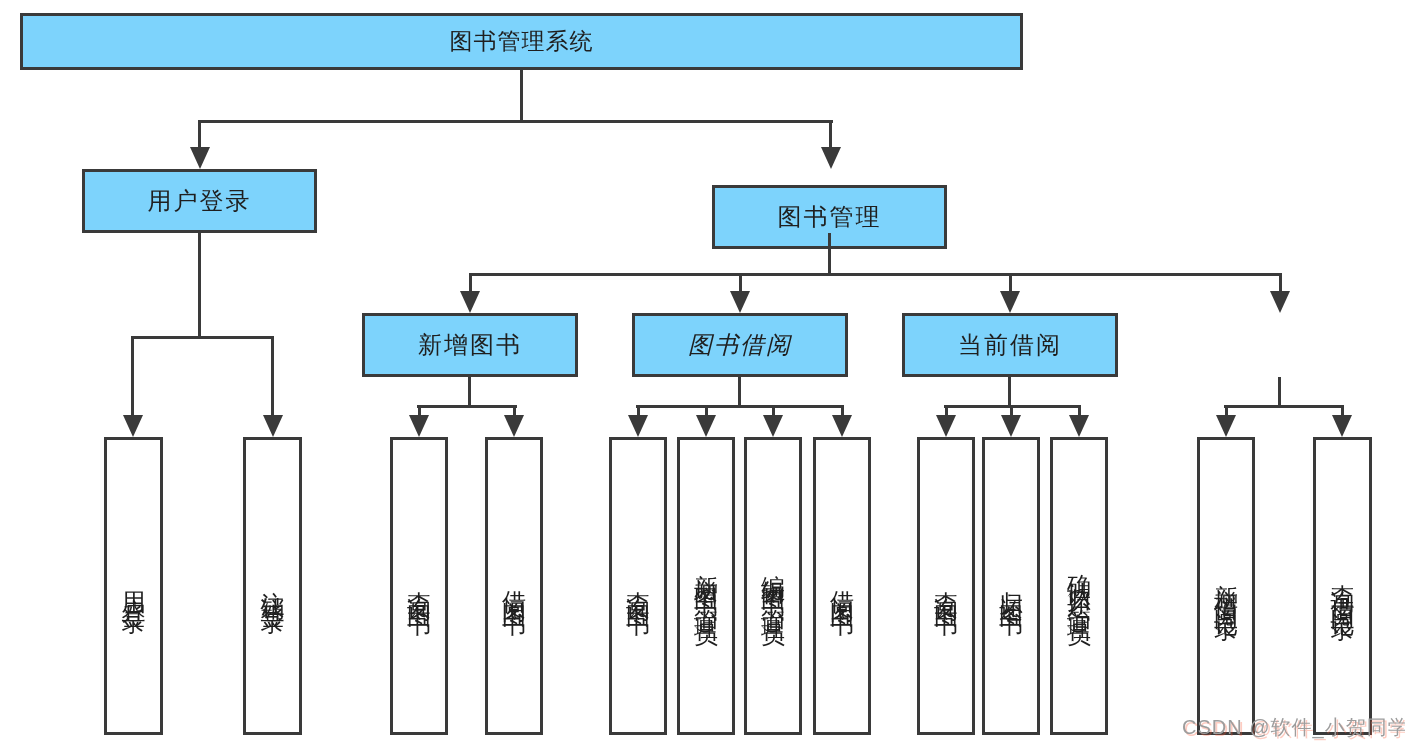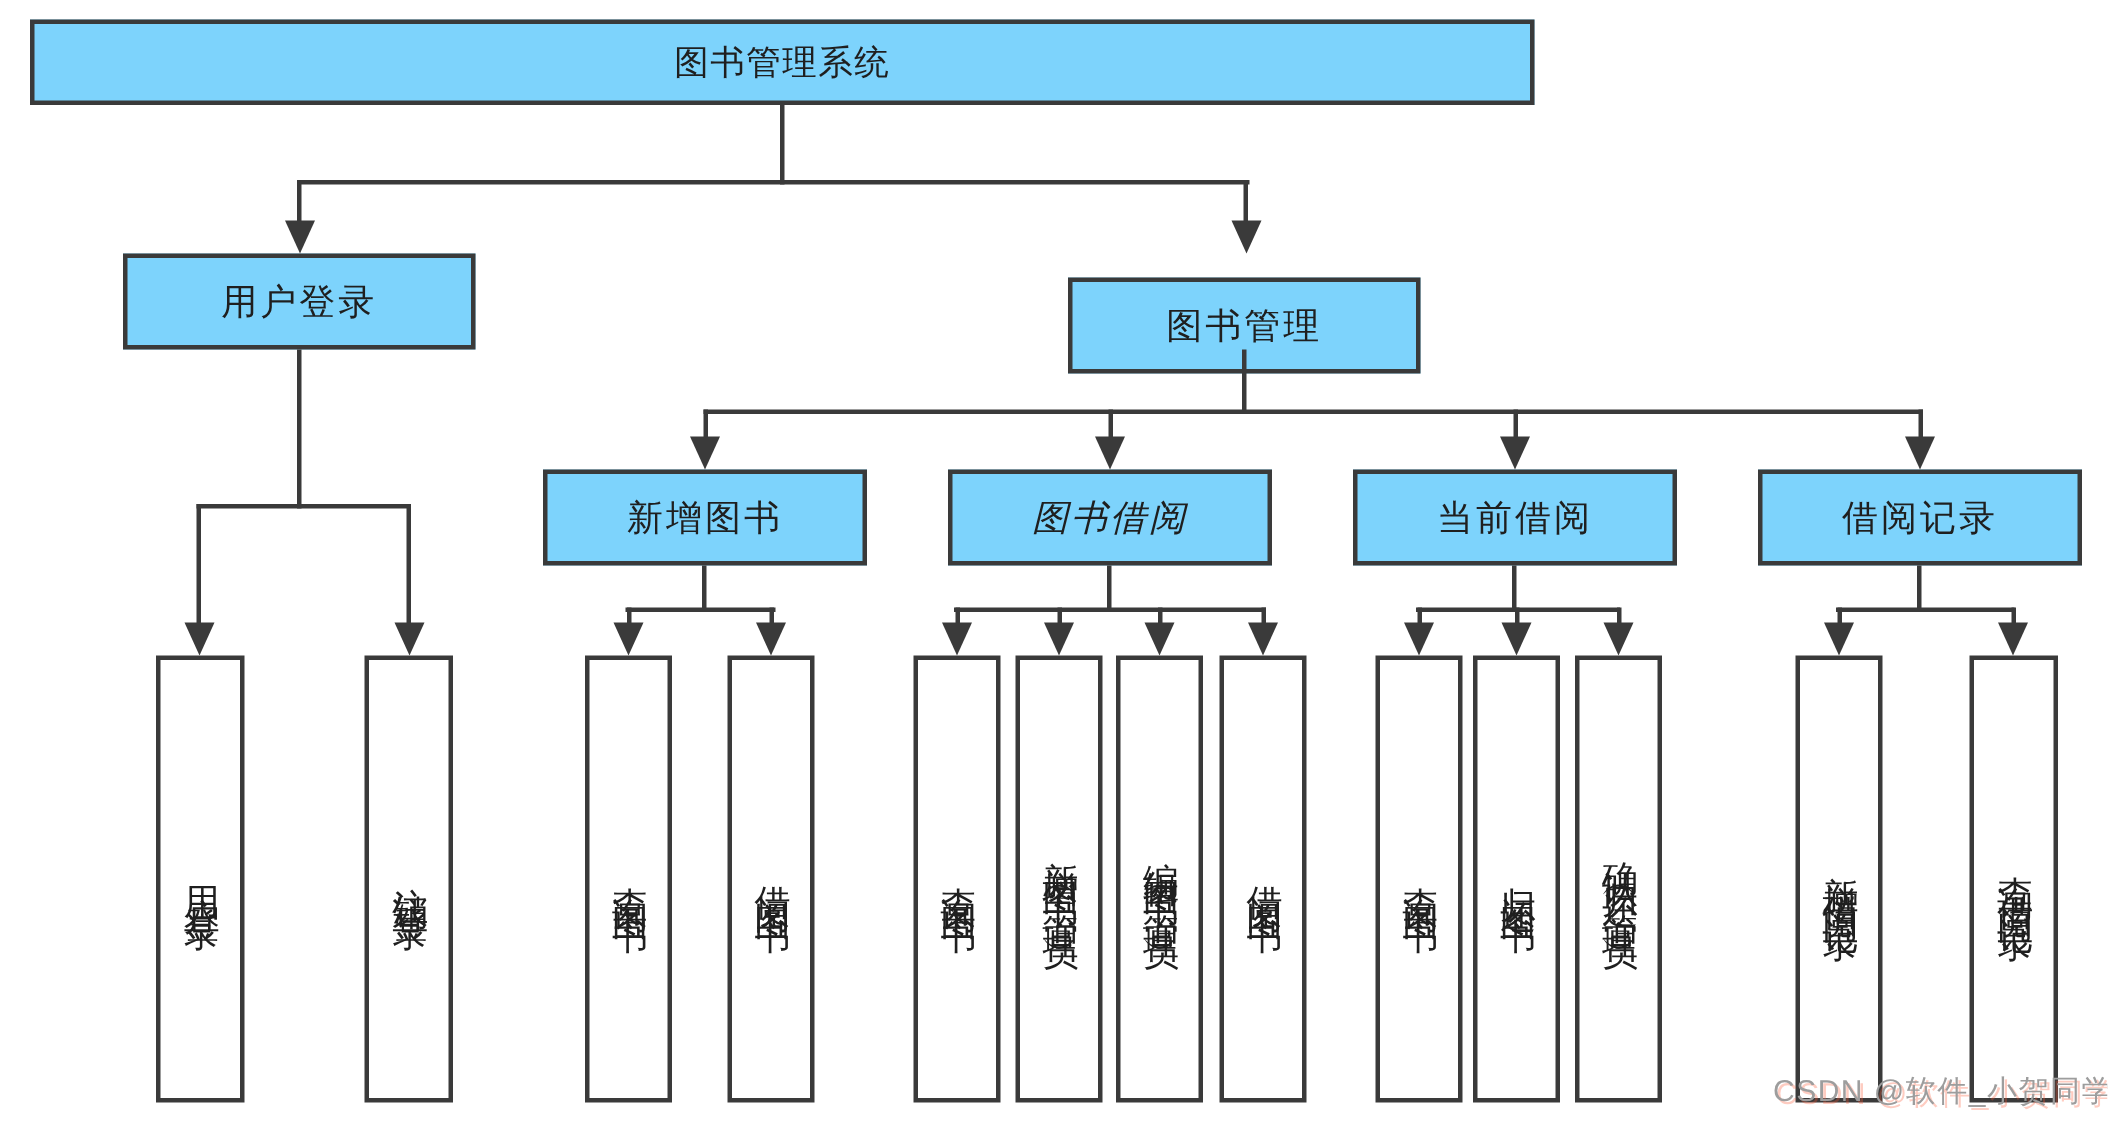--- a/index.html
+++ b/index.html
@@ -94,23 +94,20 @@
   </div>
 
   <div class="box" style="left:632px; top:313px; width:216px; height:64px;font-style:italic;">
     <span class="hlabel">图书借阅</span>
   </div>
 
   <div class="box" style="left:902px; top:313px; width:216px; height:64px;">
     <span class="hlabel">当前借阅</span>
   </div>
 
-  <div class="box" style="left:1172px; top:313px; width:216px; height:64px;">
-    <span class="hlabel">借阅记录</span>
-  </div>
 
   <div class="vbox" style="left:104px; width:59px;">
     <span class="vlabel">用户登录</span>
   </div>
   <div class="vbox" style="left:243px; width:59px;">
     <span class="vlabel">注销登录</span>
   </div>
   <div class="vbox" style="left:390px; width:58px;">
     <span class="vlabel">查询图书</span>
   </div>

